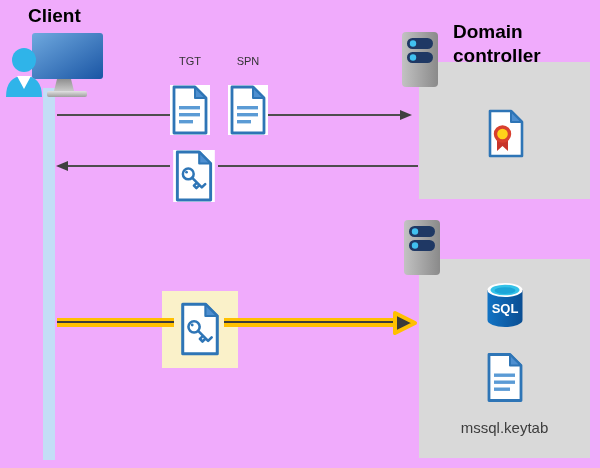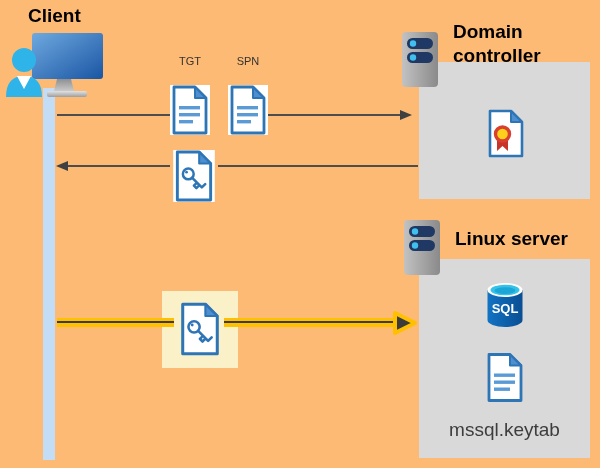--- a/index.html
+++ b/index.html
@@ -1,30 +1,30 @@
 <!DOCTYPE html>
 <html><head>
 <meta charset="utf-8">
 <style>
   html,body{margin:0;padding:0;background:#fff;}
   #canvas{
-    position:relative;width:600px;height:468px;background:#fdba74;
+    position:relative;width:600px;height:468px;background:#f0abfc;
     font-family:"Liberation Sans",sans-serif;overflow:hidden;
   }
   .abs{position:absolute;}
   .title{font-size:19px;font-weight:bold;color:#000;line-height:24px;}
   .ticket-label{font-size:11px;color:#333;text-align:center;}
   .panel{background:#D9D9D9;}
   .vline{background:#C3DDF6;}
   .gline{height:2px;background:#4D4D4D;}
   .arrowhead-right{width:0;height:0;border-top:5px solid transparent;border-bottom:5px solid transparent;border-left:12px solid #404040;}
   .arrowhead-left{width:0;height:0;border-top:5px solid transparent;border-bottom:5px solid transparent;border-right:12px solid #404040;}
   .yline{height:9px;background:linear-gradient(to bottom,#FFC000 0px,#FFC000 3.5px,#3B3B3B 3.5px,#3B3B3B 5.5px,#FFC000 5.5px,#FFC000 9px);}
   .highlight{background:#FAF1C9;}
-  .keytab-label{font-size:19px;color:#3D3D3D;text-align:center;}
+  .keytab-label{font-size:15px;color:#3D3D3D;text-align:center;}
   svg{display:block;}
 </style>
 </head>
 <body>
 
 <div id="canvas">
 
   <div class="abs vline" style="left:43px;top:88px;width:12px;height:372px;"></div>
 
   <div class="abs panel" style="left:419px;top:62px;width:171px;height:137px;"></div>
@@ -136,21 +136,20 @@
         <stop offset="0" stop-color="#C2C2C2"></stop>
           <stop offset="1" stop-color="#8A8A8A"></stop>
       </linearGradient>
     </defs>
     <rect x="1" y="1" width="36" height="55" rx="4" fill="url(#srv2)"></rect>
     <rect x="6" y="7" width="26" height="11" rx="5.5" fill="#1F3864"></rect>
     <circle cx="12" cy="12.5" r="3.2" fill="#41C0F0"></circle>
     <rect x="6" y="21" width="26" height="11" rx="5.5" fill="#1F3864"></rect>
     <circle cx="12" cy="26.5" r="3.2" fill="#41C0F0"></circle>
   </svg>
-  <div class="abs title" style="left:455px;top:227px;width:140px;">Linux server</div>
 
   <svg class="abs" style="left:486px;top:282px;" width="38" height="47" viewBox="0 0 38 47">
     <defs>
       <linearGradient id="sqlbody" x1="0" y1="0" x2="1" y2="0">
         <stop offset="0" stop-color="#1273C4"></stop>
           <stop offset="1" stop-color="#0A4E93"></stop>
       </linearGradient>
     </defs>
     <path d="M1.5 8 V38 a17.5 7 0 0 0 35 0 V8 Z" fill="url(#sqlbody)"></path>
     <ellipse cx="19" cy="8" rx="17.5" ry="7" fill="#FFFFFF"></ellipse>

